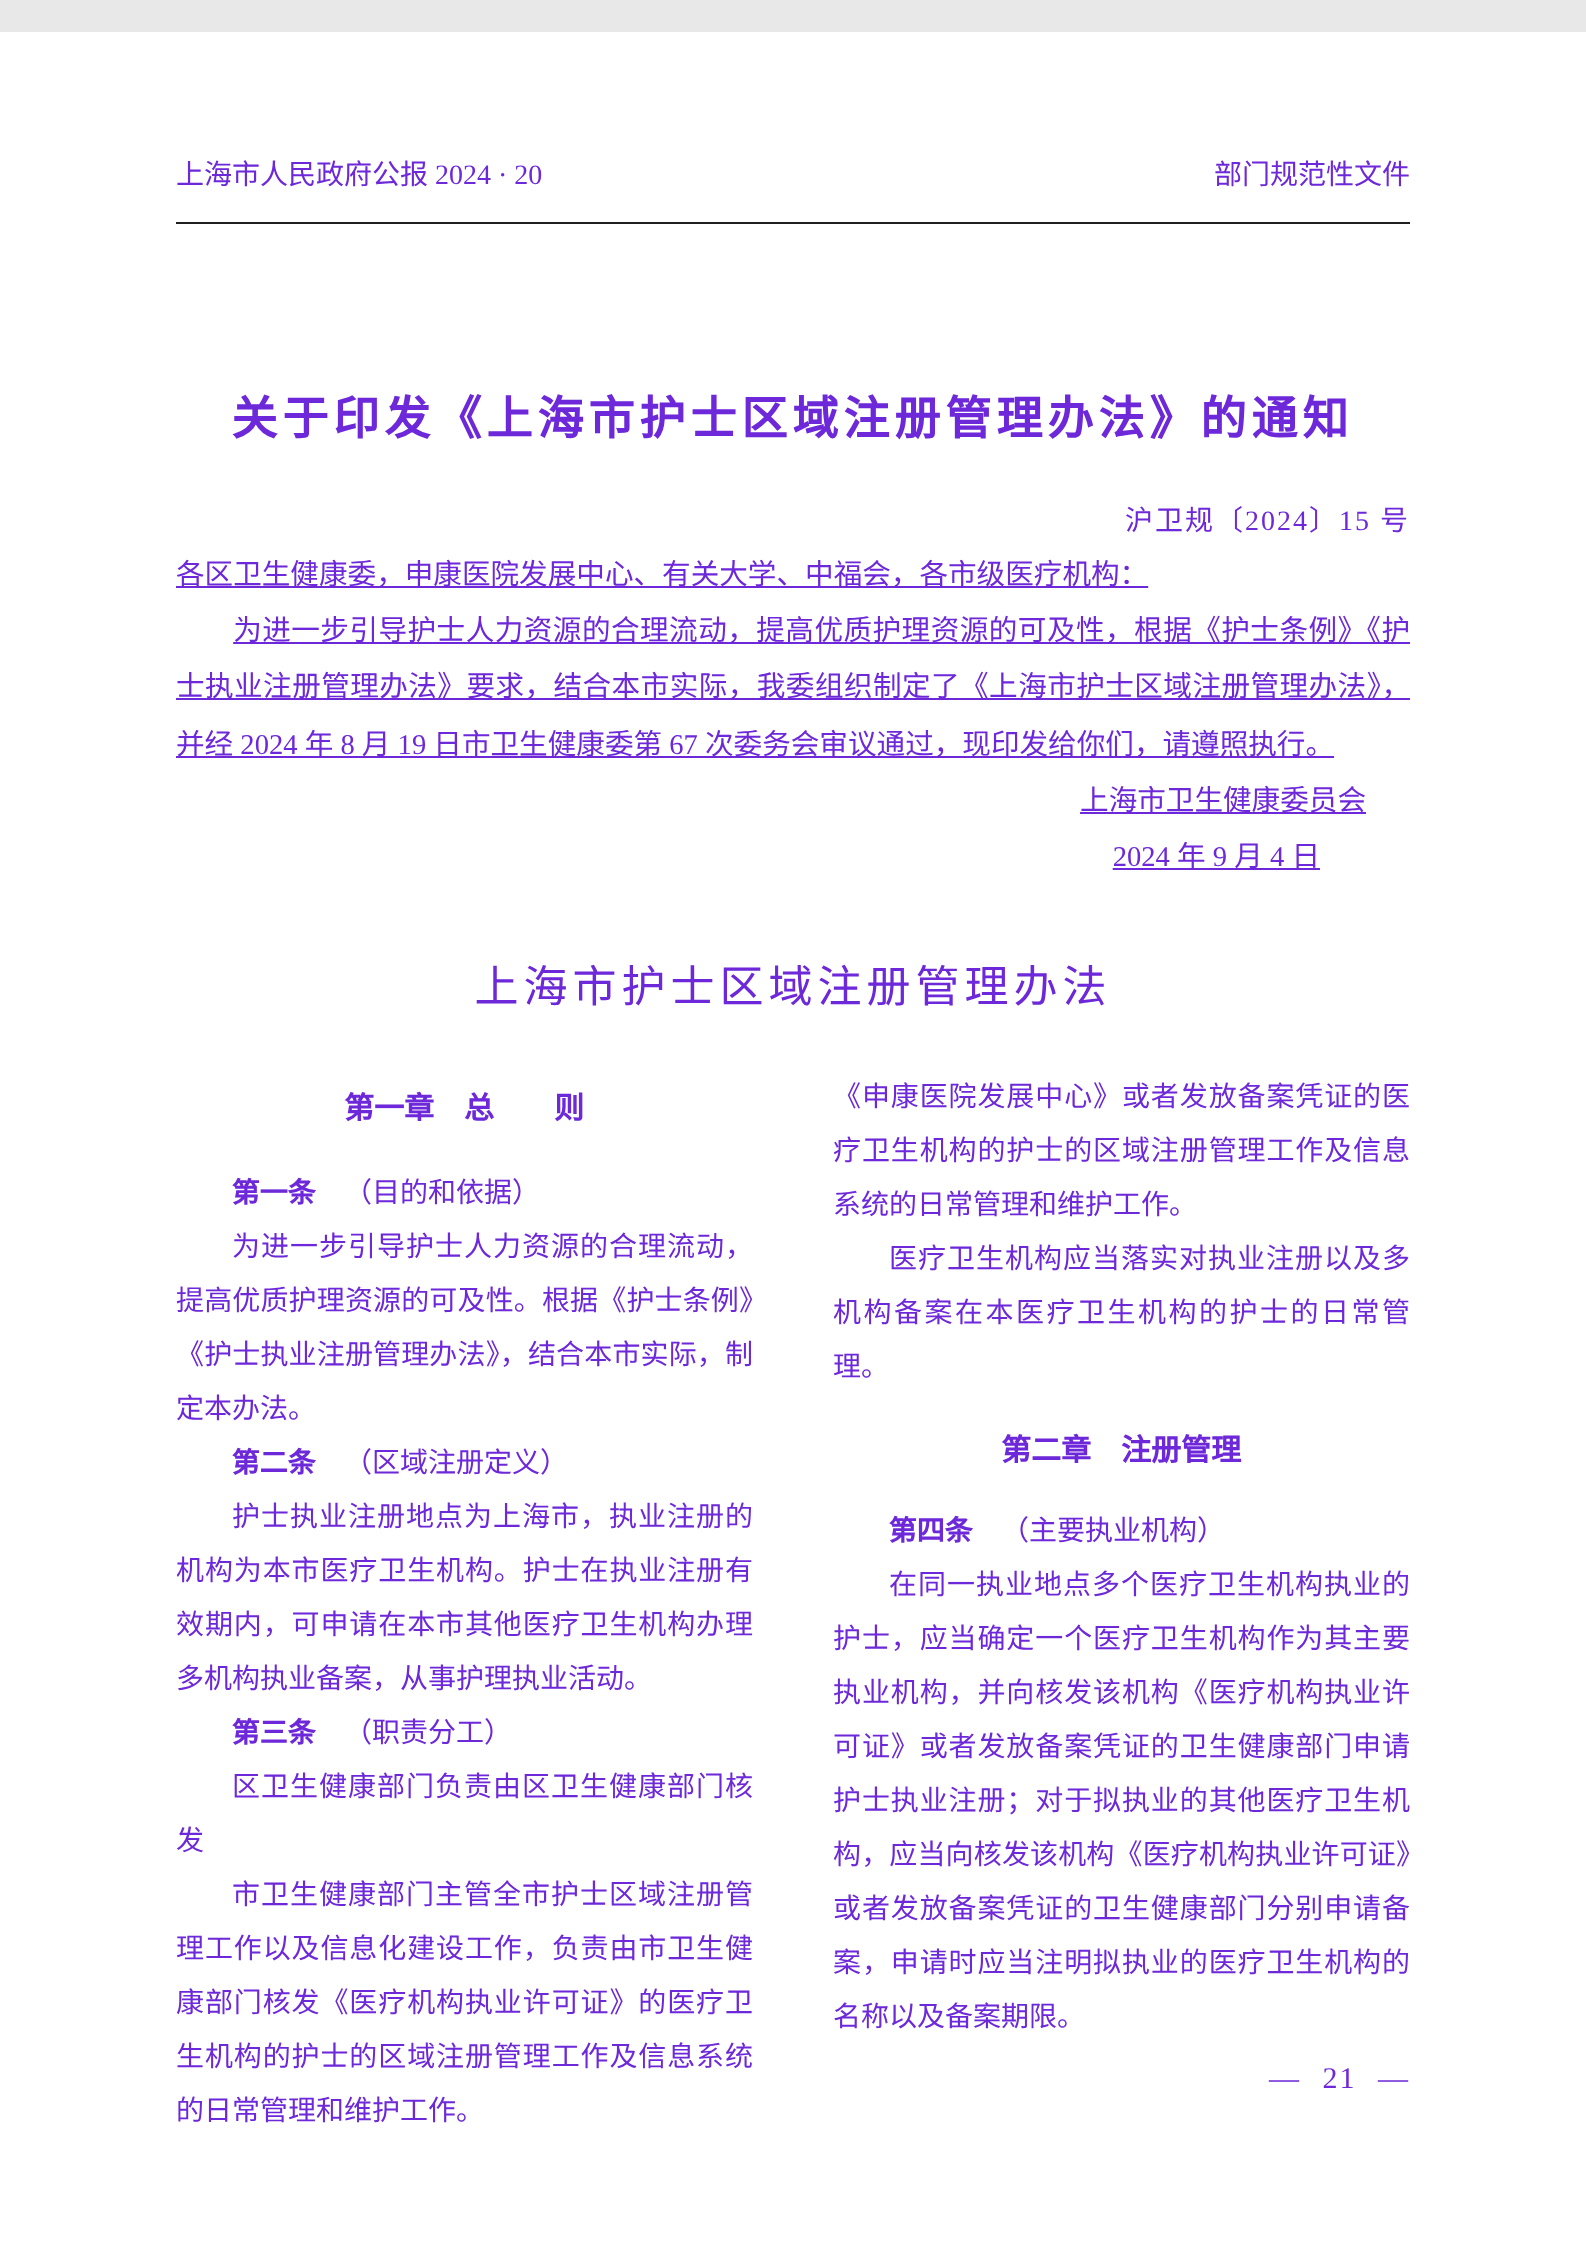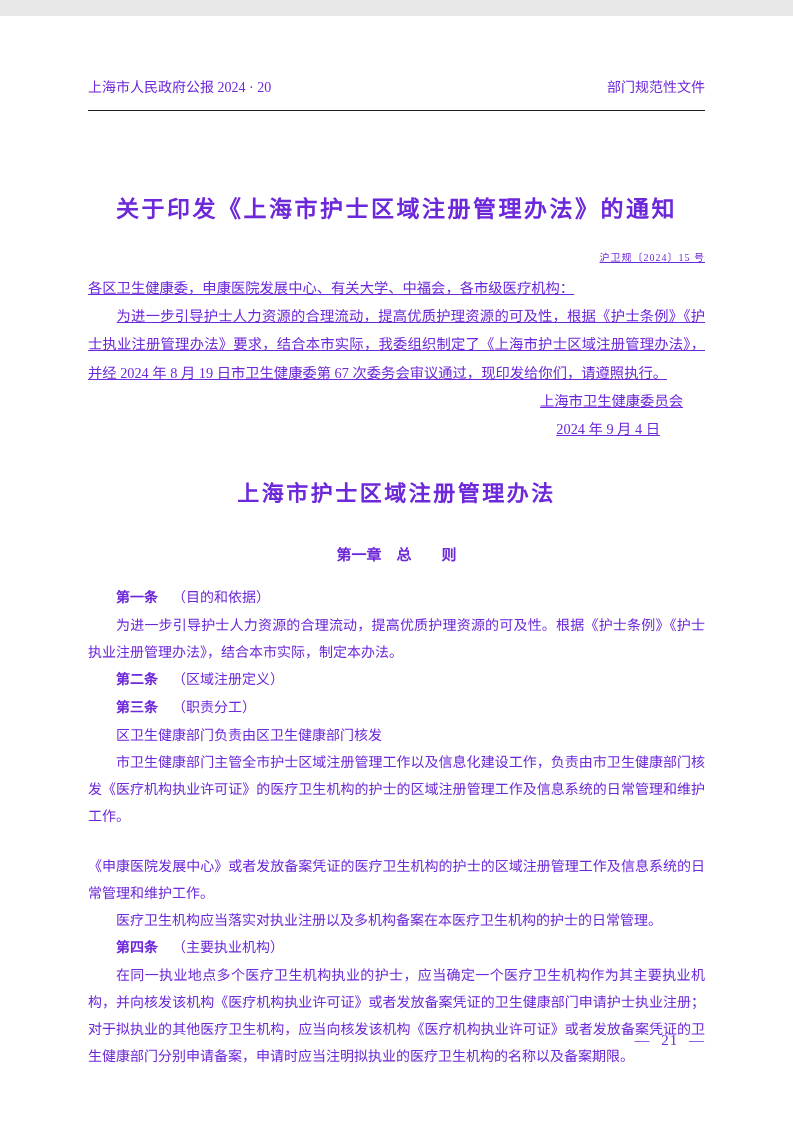--- a/index.html
+++ b/index.html
@@ -30,23 +30,22 @@
     top: 174px; left: 40px; right: 40px;
     margin: 0;
     text-align: center;
     font-size: 23px;
     font-weight: 700;
     letter-spacing: 2.5px;
   }
   .doc-number {
     position: absolute;
     top: 233px; right: 88px;
-    font-size: 10px;
+    font-size: 14px;
     letter-spacing: 1px;
-    text-decoration: underline;
   }
   .notice-text {
     position: absolute;
     top: 258px; left: 88px;
     width: 617px;
     font-size: 14.3px;
     line-height: 28.2px;
     text-align: justify;
     text-decoration: underline;
   }
@@ -55,50 +54,49 @@
   .signer { text-align: right; padding-right: 22px; }
   .sign-date { text-align: right; padding-right: 45px; }
   
   .reg-title {
     position: absolute;
     top: 459px; left: 0; right: 0;
     margin: 0;
     text-align: center;
     font-family: "Liberation Sans", "DejaVu Sans", sans-serif;
     font-size: 22px;
-    font-weight: 700;
+    font-weight: 400;
     letter-spacing: 2.5px;
   }
   .columns {
     position: absolute;
     top: 520px; left: 88px; right: 88px;
     display: flex;
-    gap: 23px;
-    flex-direction: column;
+    gap: 40px;
   }
   .col {
     flex: 1;
     min-width: 0;
     font-size: 14px;
     line-height: 27px;
     text-align: justify;
   }
   .col p { margin: 0; }
   .chapter {
     font-family: "Liberation Sans", "DejaVu Sans", sans-serif;
     font-weight: 700;
     font-size: 15px;
     text-align: center;
     text-indent: 0;
   }
   .col-left .chapter { margin: 5px 0 16px; }
   .col-right .chapter { margin: 14px 0 14px; }
   .article-head { padding-left: 28px; text-indent: 0; }
   .art-num {
-    font-family: Liberation Mono, monospace;
+    font-family: Liberation Serif, serif;
     font-weight: 700;
     margin-right: 14px;
   }
   .page-number {
     position: absolute;
     top: 1016px; right: 88px;
     font-size: 15px;
     letter-spacing: 1px;
     word-spacing: 6px;
   }
@@ -128,30 +126,32 @@
 
   <div class="columns">
 
     <div class="col col-left">
       <p class="chapter">第一章　总　　则</p>
 
       <p class="article-head"><span class="art-num">第一条</span><span>（目的和依据）</span></p>
       <p class="indent">为进一步引导护士人力资源的合理流动，提高优质护理资源的可及性。根据《护士条例》《护士执业注册管理办法》，结合本市实际，制定本办法。</p>
 
       <p class="article-head"><span class="art-num">第二条</span><span>（区域注册定义）</span></p>
+      <p class="indent">护士执业注册地点为上海市，执业注册的机构为本市医疗卫生机构。护士在执业注册有效期内，可申请在本市其他医疗卫生机构办理多机构执业备案，从事护理执业活动。</p>
 
       <p class="article-head"><span class="art-num">第三条</span><span>（职责分工）</span></p>
       <p class="indent">区卫生健康部门负责由区卫生健康部门核发</p>
       <p class="indent">市卫生健康部门主管全市护士区域注册管理工作以及信息化建设工作，负责由市卫生健康部门核发《医疗机构执业许可证》的医疗卫生机构的护士的区域注册管理工作及信息系统的日常管理和维护工作。</p>
     </div>
 
     <div class="col col-right">
       <p>《申康医院发展中心》或者发放备案凭证的医疗卫生机构的护士的区域注册管理工作及信息系统的日常管理和维护工作。</p>
       <p class="indent">医疗卫生机构应当落实对执业注册以及多机构备案在本医疗卫生机构的护士的日常管理。</p>
 
+      <p class="chapter">第二章　注册管理</p>
 
       <p class="article-head"><span class="art-num">第四条</span><span>（主要执业机构）</span></p>
       <p class="indent">在同一执业地点多个医疗卫生机构执业的护士，应当确定一个医疗卫生机构作为其主要执业机构，并向核发该机构《医疗机构执业许可证》或者发放备案凭证的卫生健康部门申请护士执业注册；对于拟执业的其他医疗卫生机构，应当向核发该机构《医疗机构执业许可证》或者发放备案凭证的卫生健康部门分别申请备案，申请时应当注明拟执业的医疗卫生机构的名称以及备案期限。</p>
     </div>
 
   </div>
 
   <div class="page-number">— 21 —</div>
 
 </div>

